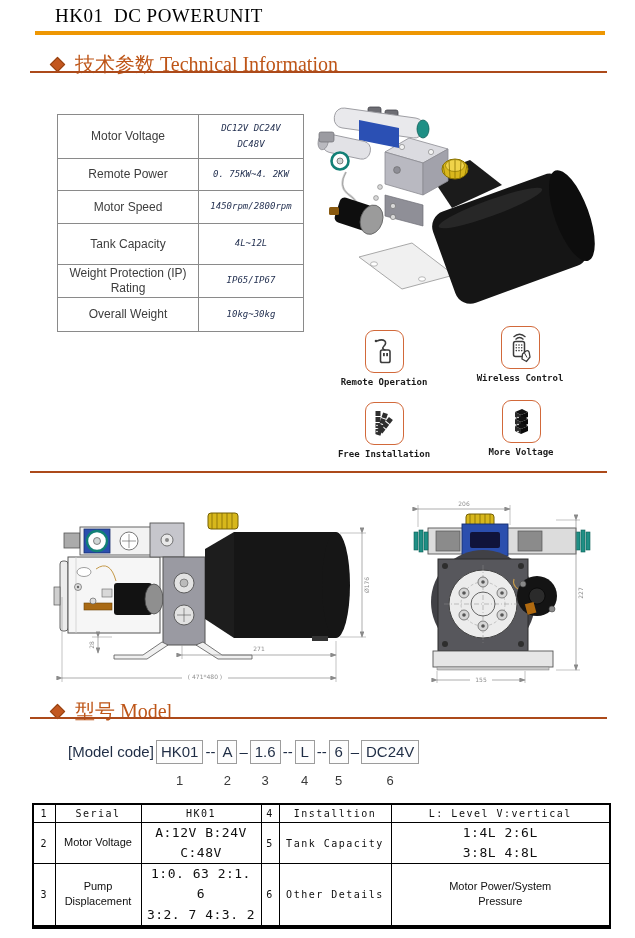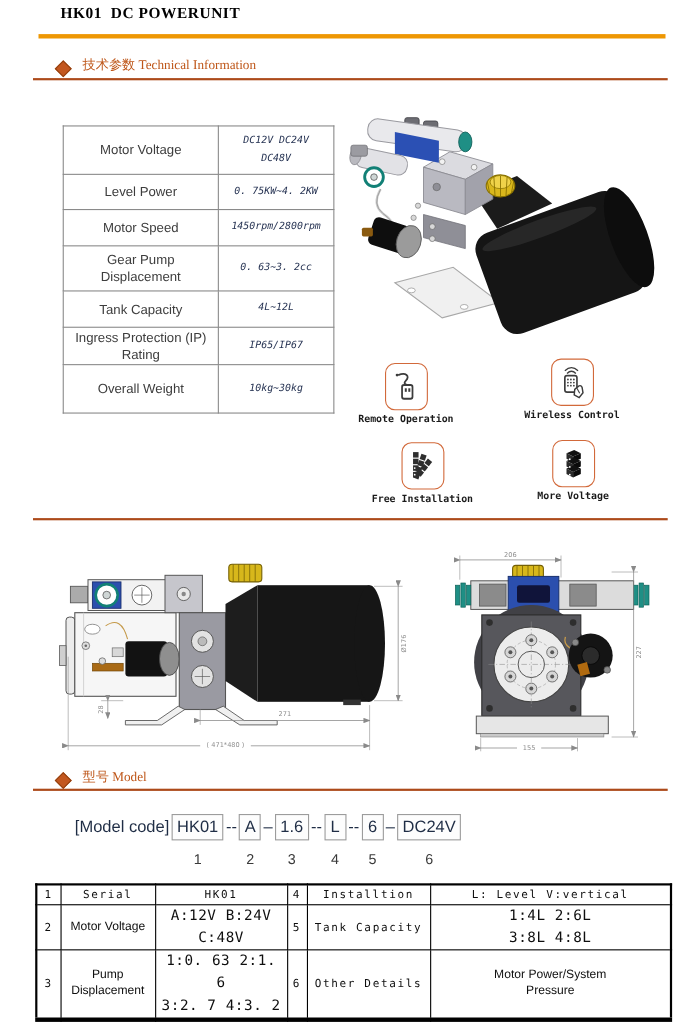--- a/index.html
+++ b/index.html
@@ -1,24 +1,24 @@
 <!DOCTYPE html>
 <html><head>
 <meta charset="utf-8">
 <style>
   html,body{margin:0;padding:0;background:#fff;}
   .page{position:relative;width:635px;height:938px;background:#fff;overflow:hidden;
         font-family:"Liberation Sans",sans-serif;}
   
   .doc-title{position:absolute;left:55px;top:5px;font-family:"Liberation Serif",serif;
-             font-weight:bold;font-size:14px;color:#000;white-space:pre;letter-spacing:.5px;}
+             font-weight:normal;font-size:19px;color:#000;white-space:pre;letter-spacing:.5px;}
   .title-rule{position:absolute;left:35px;top:31px;width:570px;height:4px;background:#EE9703;}
   
-  .sec-head{position:absolute;left:52px;display:flex;align-items:flex-end;gap:12px;
-            font-family:"Liberation Serif",serif;font-size:12px;color:#BE5517;}
+  .sec-head{position:absolute;left:52px;display:flex;align-items:center;gap:12px;
+            font-family:"Liberation Serif",serif;font-size:20px;color:#BE5517;}
   .diamond{width:9px;height:9px;background:#C3571F;border:1px solid #93400f;transform:rotate(45deg);flex:0 0 auto;}
   .sec-rule{position:absolute;left:30px;width:577px;height:2px;background:#AC4A1A;}
   
   .spec-table{position:absolute;left:57px;top:114px;width:232px;border-collapse:collapse;table-layout:fixed;}
   .spec-table td,.spec-table th{border:1px solid #8a8a8a;padding:1px 4px;vertical-align:middle;}
   .spec-table th{width:132px;font-weight:normal;font-size:12px;color:#3d3d3d;text-align:center;line-height:1.25;}
   .spec-table td{width:96px;font-family:"DejaVu Sans Mono",monospace;font-size:9px;color:#253252;
                  text-align:center;white-space:pre-line;line-height:1.7;font-style:italic;}
   .spec-table tr:nth-child(1) th{height:41px}.spec-table tr:nth-child(2) th{height:29px}
   .spec-table tr:nth-child(3) th{height:30px}.spec-table tr:nth-child(4) th{height:38px}
@@ -70,37 +70,33 @@
   <div class="sec-rule" style="top:71px;"></div>
 
   <table class="spec-table">
     <tbody>
         <tr>
           <th>Motor Voltage</th>
           <td>DC12V DC24V
 DC48V</td>
         </tr>
     <tr>
-          <th>Level Power</th>
+          <th>Remote Power</th>
           <td>0. 75KW~4. 2KW</td>
         </tr>
     <tr>
           <th>Motor Speed</th>
           <td>1450rpm/2800rpm</td>
         </tr>
     <tr>
-          <th>Gear Pump Displacement</th>
-          <td>0. 63~3. 2cc</td>
-        </tr>
-    <tr>
           <th>Tank Capacity</th>
           <td>4L~12L</td>
         </tr>
     <tr>
-          <th>Ingress Protection (IP) Rating</th>
+          <th>Weight Protection (IP) Rating</th>
           <td>IP65/IP67</td>
         </tr>
     <tr>
           <th>Overall Weight</th>
           <td>10kg~30kg</td>
         </tr>
   </tbody>
     </table>
 
   <svg class="draw" style="left:302px;top:90px;" width="326" height="232" viewBox="0 0 326 232">
@@ -149,21 +145,21 @@
 
     <g transform="rotate(18 55 126)">
       <rect x="34" y="112" width="34" height="26" rx="5" fill="#0e0e0e"></rect>
       <ellipse cx="70" cy="125" rx="11" ry="15" fill="#9b9b9b" stroke="#5f5f5f" stroke-width=".8"></ellipse>
     </g>
     <rect x="27" y="117" width="10" height="8" rx="1.5" fill="#8a5a10"></rect>
     <circle cx="78" cy="97" r="2.4" fill="#d8d8d8" stroke="#777" stroke-width=".6"></circle>
     <circle cx="74" cy="108" r="2.4" fill="#d8d8d8" stroke="#777" stroke-width=".6"></circle>
   </svg>
 
-  <div class="feat" style="left:307px;top:330px;text-align:center;">
+  <div class="feat" style="left:322px;top:330px;text-align:center;">
     <div class="feat-box">
       <svg width="26" height="30" viewBox="0 0 26 30">
         <circle cx="5" cy="4" r="1.3" fill="#3c3c3c"></circle>
         <path d="M6 4 C13 1,17 5,13 9 C10.5 11.5,12.5 13,14.5 13" fill="none" stroke="#3c3c3c" stroke-width="1.6"></path>
         <rect x="9.5" y="13" width="9.5" height="12.5" rx="1.8" fill="none" stroke="#3c3c3c" stroke-width="1.6"></rect>
         <rect x="12" y="16" width="1.8" height="3.2" fill="#3c3c3c"></rect>
         <rect x="15.2" y="16" width="1.8" height="3.2" fill="#3c3c3c"></rect>
       </svg>
     </div>
     <div class="feat-label">Remote Operation</div>

